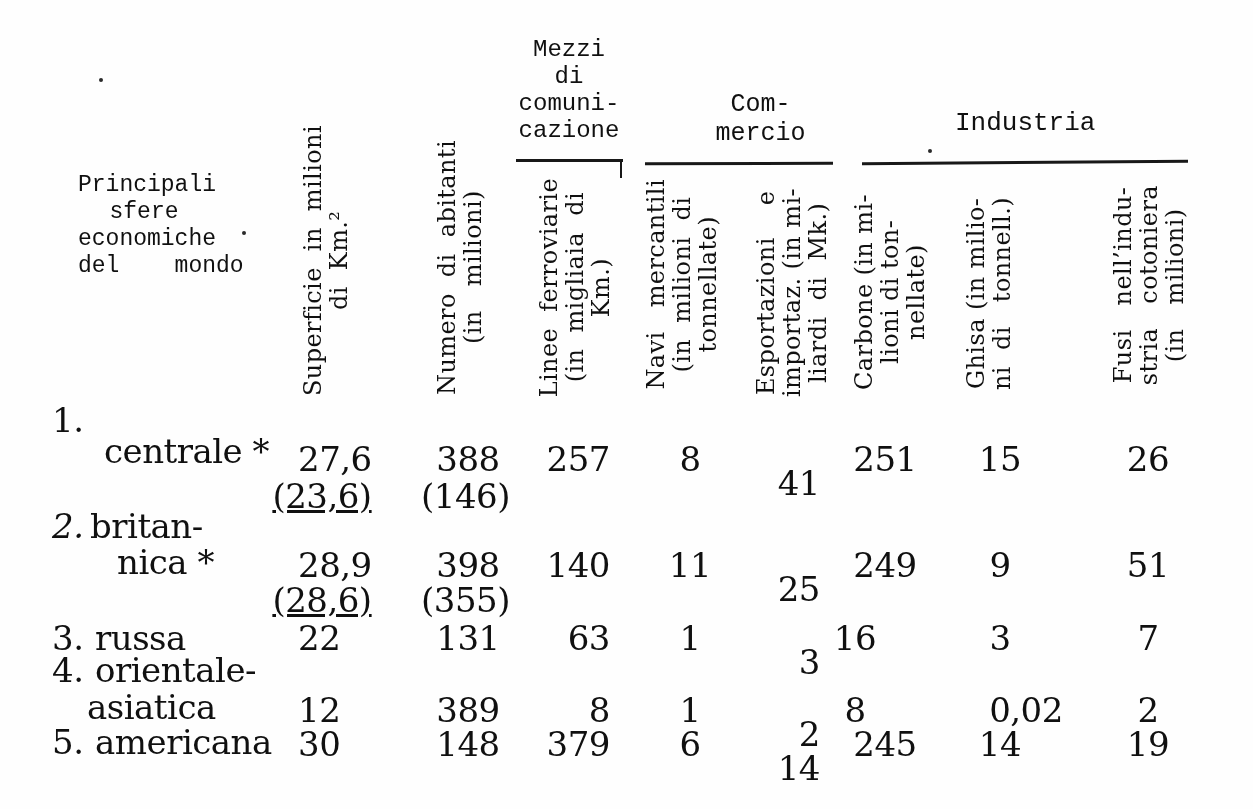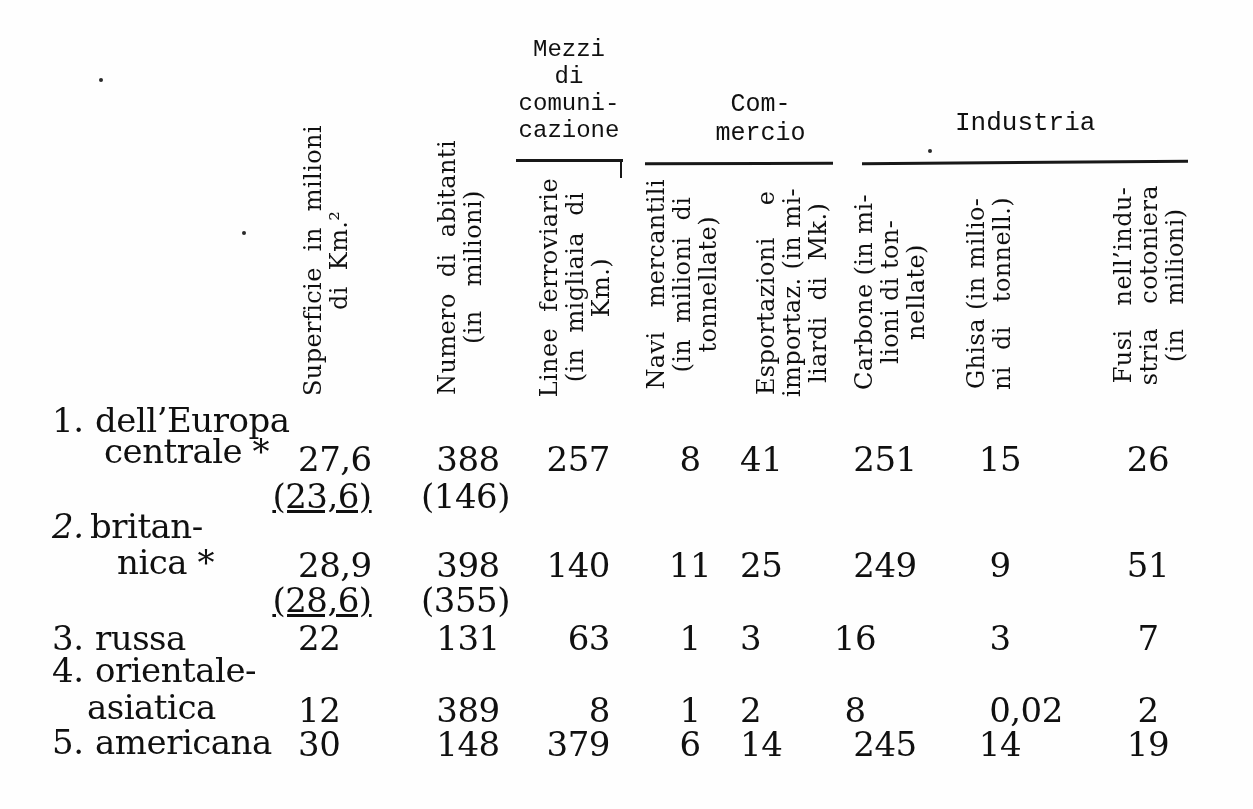--- a/index.html
+++ b/index.html
@@ -32,35 +32,41 @@
   
   .num,.lbl,.cell{position:absolute;font-size:34px;line-height:36px;
     white-space:pre;letter-spacing:-0.5px;}
   .num{left:52px;}
   .it{font-style:italic;}
   .vals{position:absolute;left:0;top:0;width:100%;height:0;}
   .c1{left:298px;width:92px;text-align:left;}
   .c2{left:423px;width:90px;text-align:center;}
   .c3{left:540px;width:70px;text-align:right;}
   .c4{left:650px;width:80px;text-align:center;}
-  .c5{left:740px;width:80px;text-align:left;}
+  .c5{left:740px;width:80px;text-align:right;margin-top:24px;}
   .c6{left:845px;width:80px;text-align:center;}
   .c7{left:958px;width:84px;text-align:center;}
   .c8{left:1106px;width:84px;text-align:center;}
   .p1{left:270px;width:104px;text-align:center;text-decoration:underline;}
   .p2{left:418px;width:95px;text-align:center;}
   .tl30{transform:translateX(-30px);}
   .tr26{transform:translateX(26px);}
   .speck{position:absolute;width:4px;height:4px;background:#2a2a2a;border-radius:50%;}
 </style>
 </head>
 <body>
 
 <div class="page">
 
+  <div class="abs title-block">
+    <div>Principali</div>
+    <div>sfere</div>
+    <div>economiche</div>
+    <div>del    mondo</div>
+  </div>
 
   <div class="abs group g-mezzi">
     <div>Mezzi</div>
     <div>di</div>
     <div>comuni-</div>
     <div>cazione</div>
   </div>
   <div class="abs group g-com">
     <div>Com-</div>
     <div>mercio</div>
@@ -106,21 +112,20 @@
     <span>Ghisa (in milio-</span>
     <span>ni  di   tonnell.)</span>
   </div>
   <div class="vcol" style="left:1110px;bottom:424px;">
     <span>Fusi   nell’indu-</span>
     <span>stria   cotoniera</span>
     <span>(in   milioni)</span>
   </div>
 
   <span class="num" style="top:402px;">1.</span>
-  <span class="lbl" style="left:95px;top:402px;">dell’Europa</span>
   <span class="lbl" style="left:104px;top:433px;">centrale *</span>
   <div class="vals" style="top:441px;">
     <span class="cell c1">27,6</span>
     <span class="cell c2">388</span>
     <span class="cell c3">257</span>
     <span class="cell c4">8</span>
     <span class="cell c5">41</span>
     <span class="cell c6">251</span>
     <span class="cell c7">15</span>
     <span class="cell c8">26</span>

